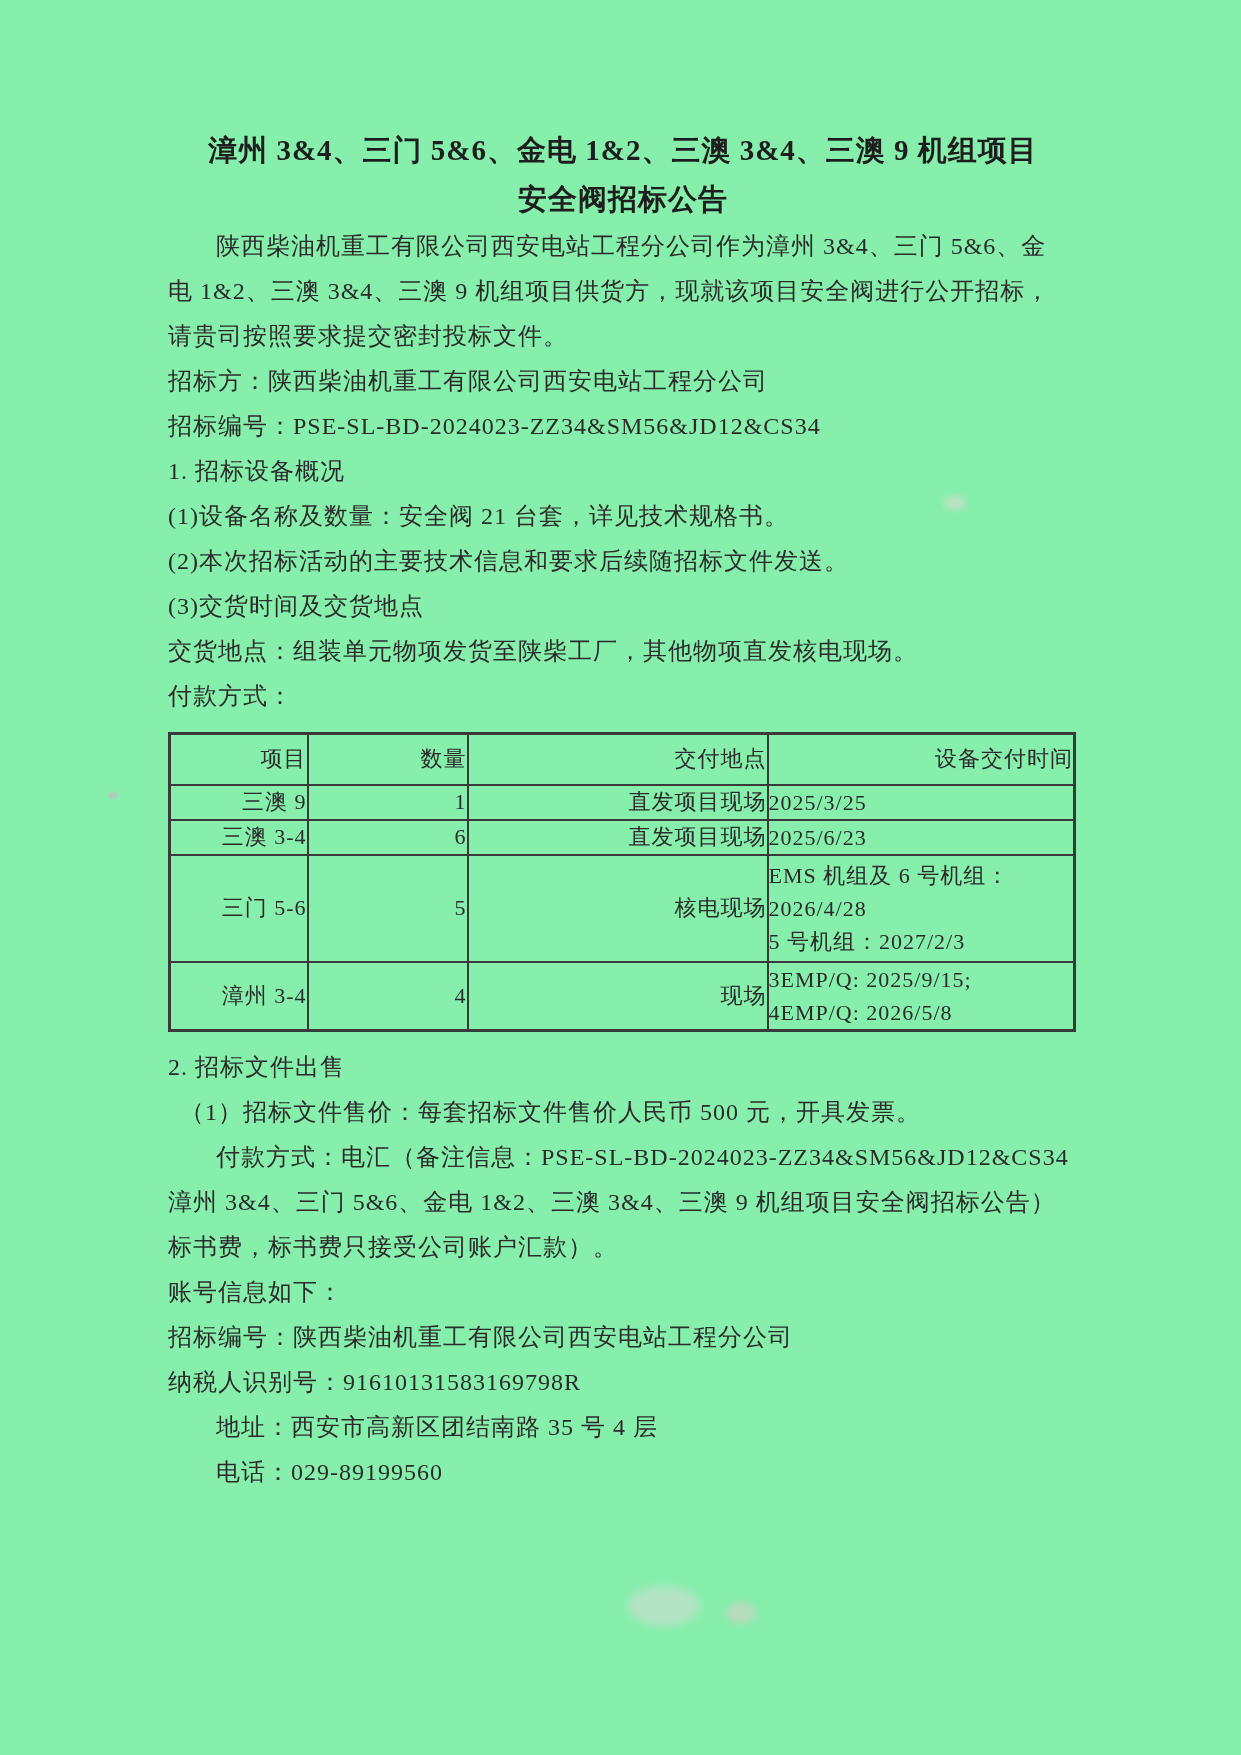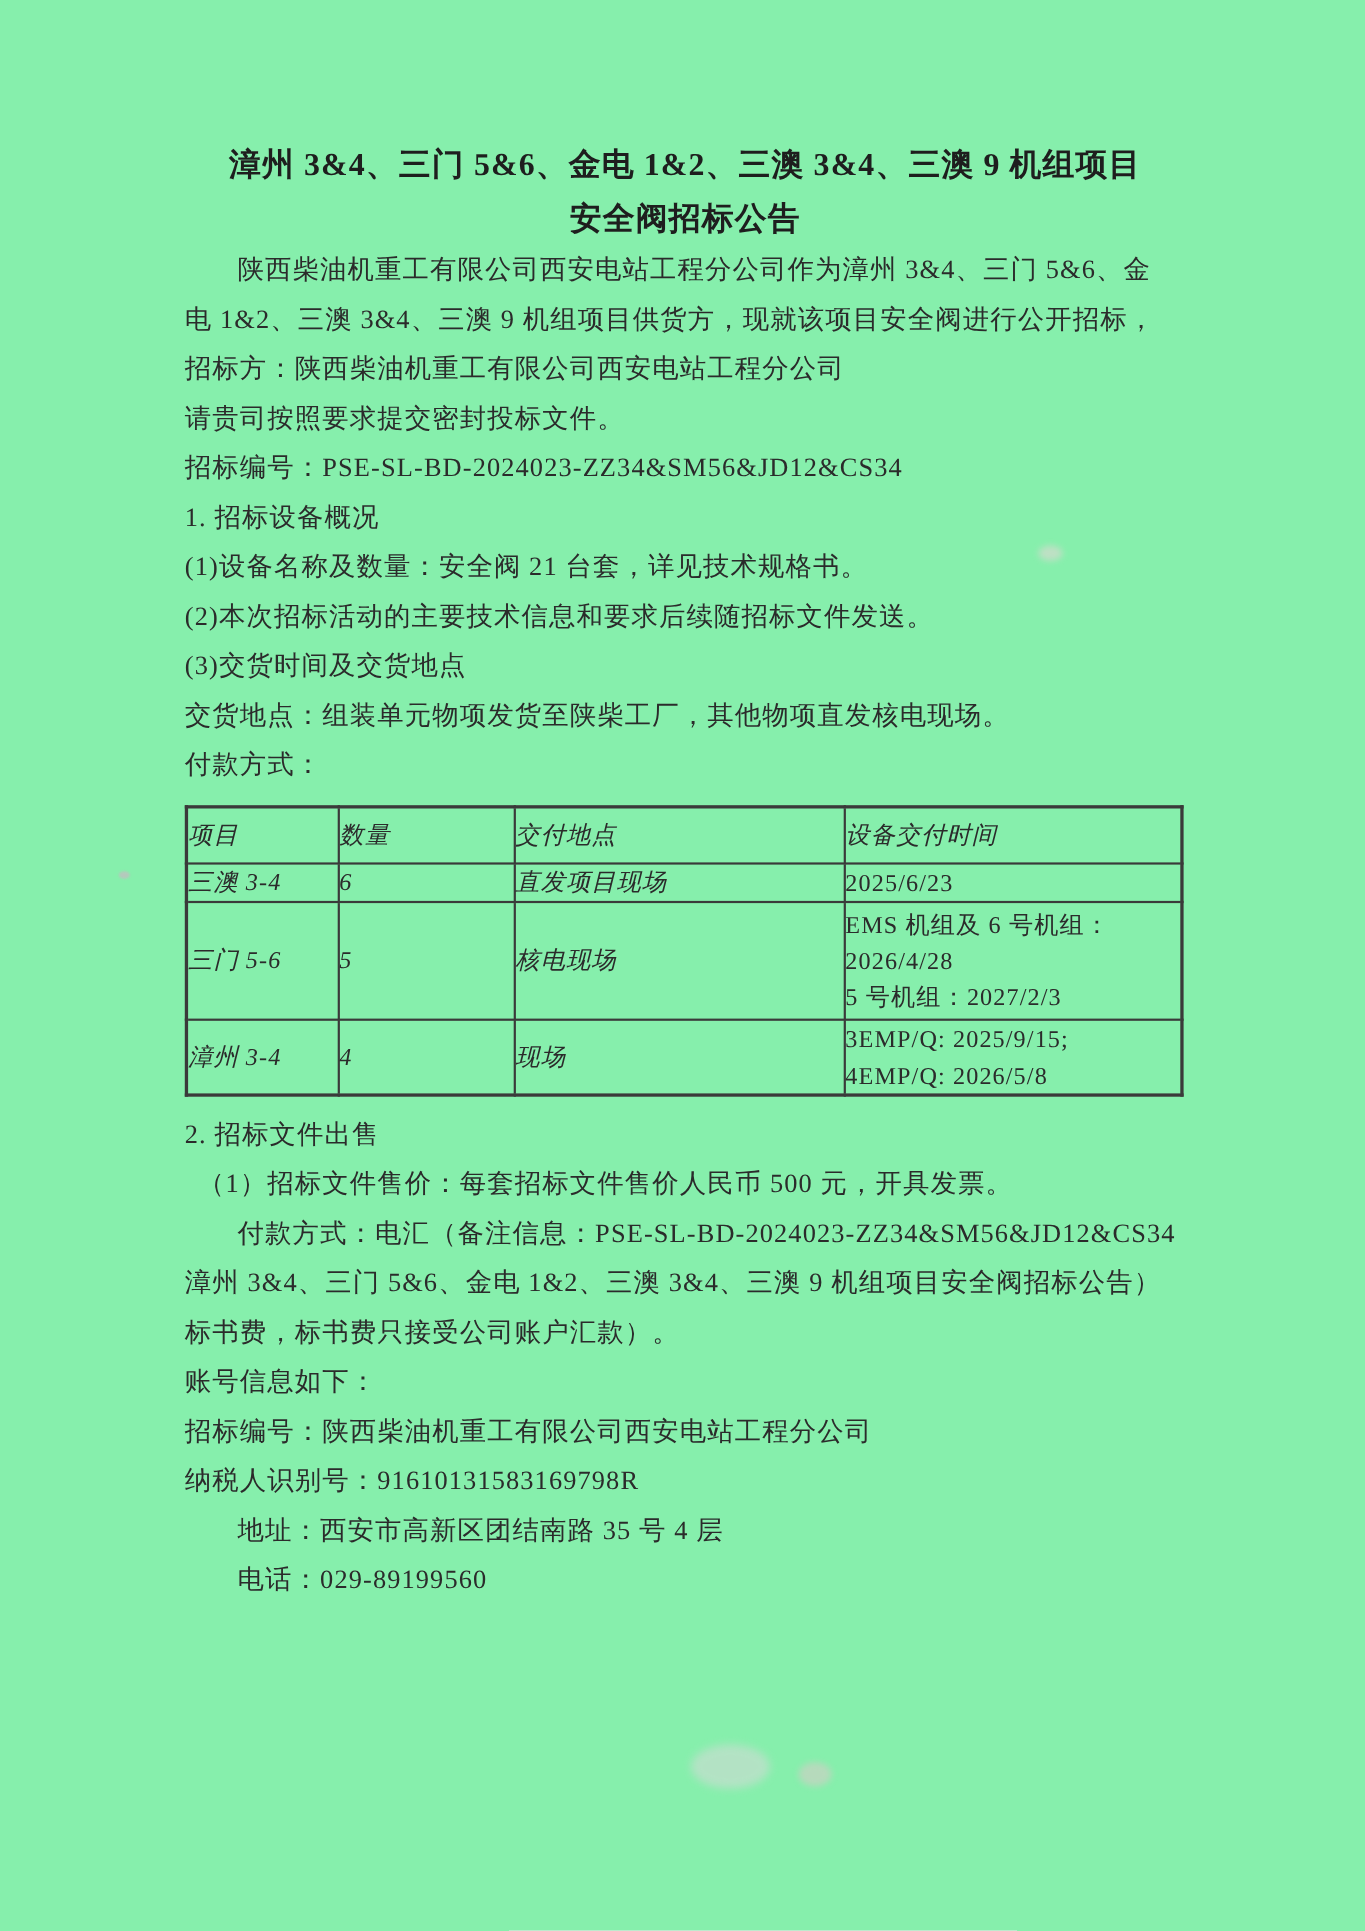--- a/index.html
+++ b/index.html
@@ -54,21 +54,21 @@
   }
   .col-project{width:138px;}
   .col-qty{width:160px;}
   .col-loc{width:300px;}
   .col-time{width:307px;}
   tr.h51{height:51px;}
   tr.h35{height:35px;}
   tr.h107{height:107px;}
   tr.h68{height:68px;}
   tr.h85{height:85px;}
-  td.c, th.c{text-align:left;vertical-align:middle;font-style:italic;}
+  td.c, th.c{text-align:right;vertical-align:middle;}
   td.t{
     text-align:left;
     vertical-align:middle;
     padding-left:10px;
   }
   td.t div{line-height:33px;white-space:nowrap;}
   
   .speck{
     position:absolute;left:108px;top:792px;
     width:10px;height:7px;background:#c0c0c0;
@@ -94,22 +94,22 @@
 <body>
 
 <div class="page">
   <div class="content">
 
     <div class="doc-title">漳州 3&amp;4、三门 5&amp;6、金电 1&amp;2、三澳 3&amp;4、三澳 9 机组项目</div>
     <div class="doc-title">安全阀招标公告</div>
 
     <div class="line indent2">陕西柴油机重工有限公司西安电站工程分公司作为漳州 3&amp;4、三门 5&amp;6、金</div>
     <div class="line">电 1&amp;2、三澳 3&amp;4、三澳 9 机组项目供货方，现就该项目安全阀进行公开招标，</div>
+    <div class="line">请贵司按照要求提交密封投标文件。</div>
     <div class="line">招标方：陕西柴油机重工有限公司西安电站工程分公司</div>
-    <div class="line">请贵司按照要求提交密封投标文件。</div>
     <div class="line">招标编号：PSE-SL-BD-2024023-ZZ34&amp;SM56&amp;JD12&amp;CS34</div>
     <div class="line">1. 招标设备概况</div>
     <div class="line">(1)设备名称及数量：安全阀 21 台套，详见技术规格书。</div>
     <div class="line">(2)本次招标活动的主要技术信息和要求后续随招标文件发送。</div>
     <div class="line">(3)交货时间及交货地点</div>
     <div class="line">交货地点：组装单元物项发货至陕柴工厂，其他物项直发核电现场。</div>
     <div class="line">付款方式：</div>
 
     <table class="delivery">
       <colgroup>
@@ -120,20 +120,28 @@
       </colgroup>
       <thead>
         <tr class="h51">
           <th class="c">项目</th>
           <th class="c">数量</th>
           <th class="c">交付地点</th>
           <th class="c">设备交付时间</th>
         </tr>
       </thead>
       <tbody>
+        <tr class="h35">
+          <td class="c">三澳 9</td>
+          <td class="c">1</td>
+          <td class="c">直发项目现场</td>
+          <td class="t">
+            <div>2025/3/25</div>
+          </td>
+        </tr>
         <tr class="h35">
           <td class="c">三澳 3-4</td>
           <td class="c">6</td>
           <td class="c">直发项目现场</td>
           <td class="t">
             <div>2025/6/23</div>
           </td>
         </tr>
         <tr class="h107">
           <td class="c">三门 5-6</td>

